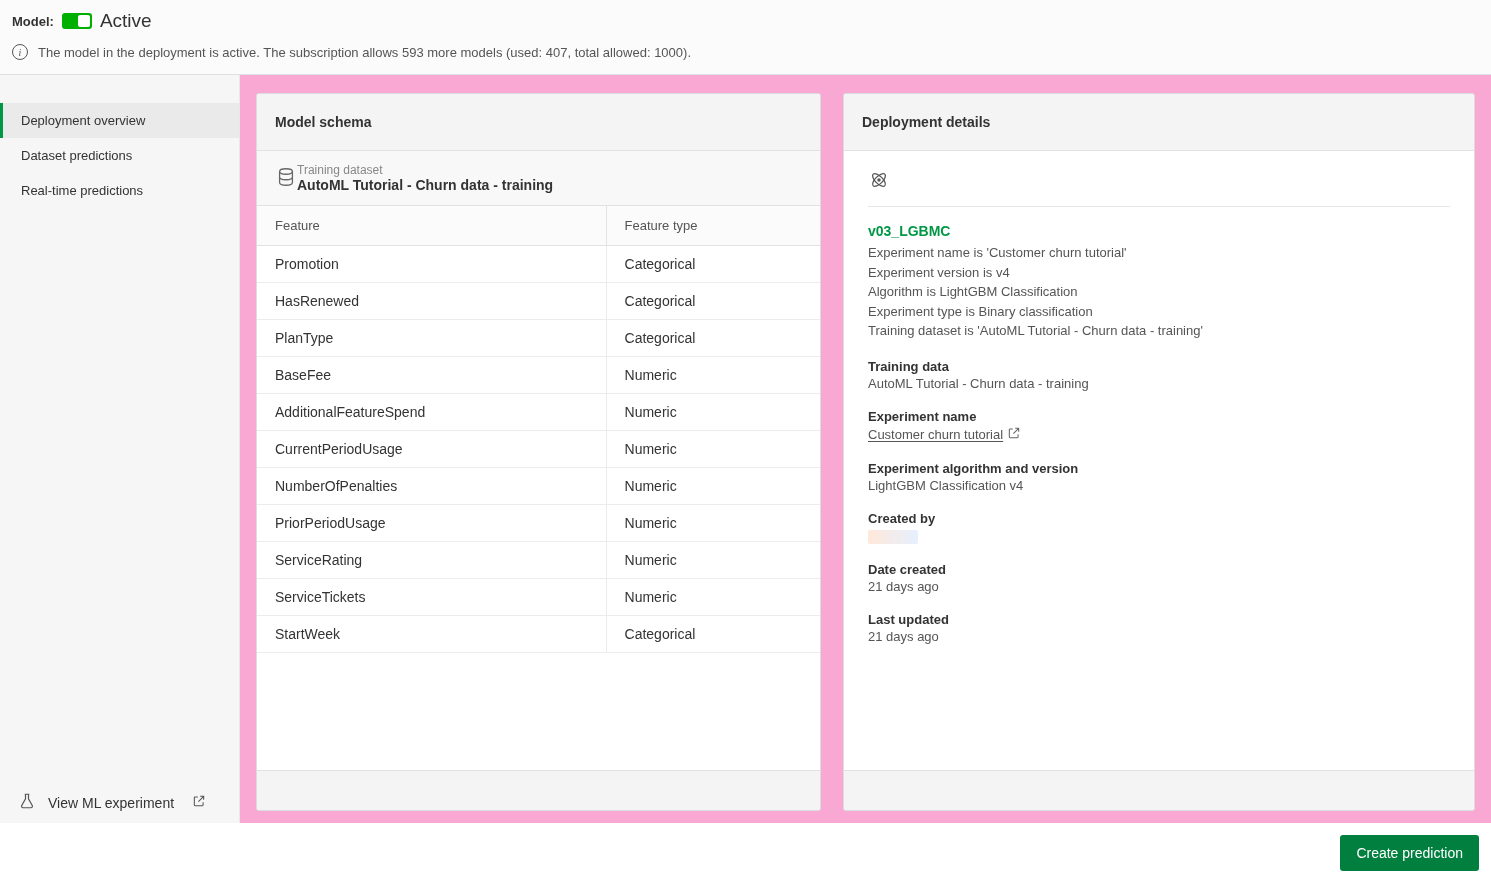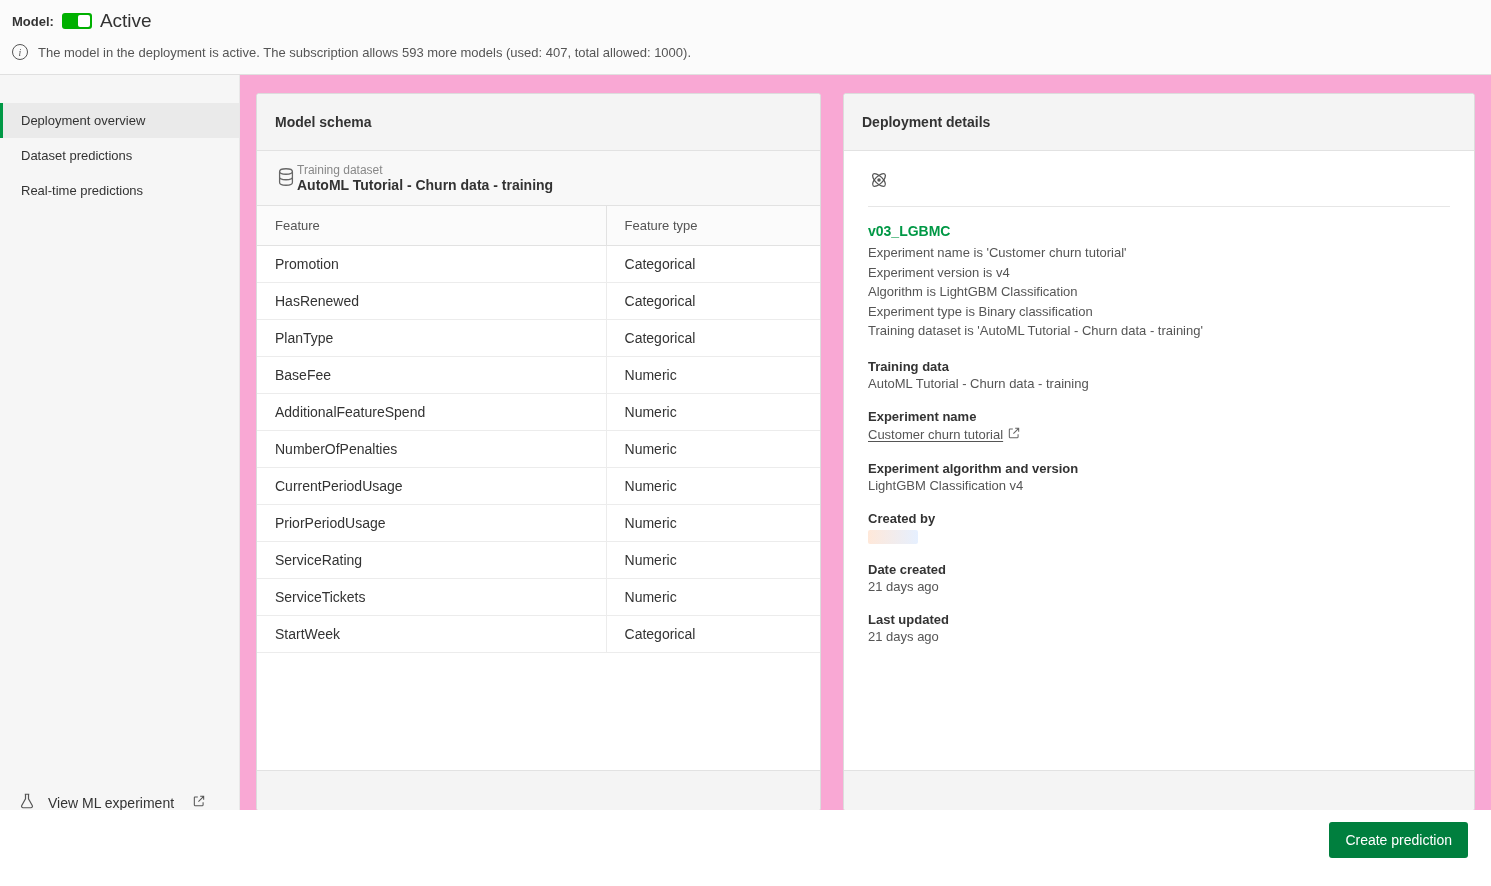--- a/index.html
+++ b/index.html
@@ -145,22 +145,22 @@
 .link-row { display:inline-flex; align-items:center; gap:4px; cursor:pointer; }
 .link-row .section-value { text-decoration: underline; text-underline-offset: 2px; }
 .redacted {
   width: 50px; height: 14px;
   background: linear-gradient(90deg,#ffe8d9 0%,#e6f0ff 100%);
   border-radius: 2px;
   margin-top:4px;
 }
 .bottom-bar {
   position: absolute;
-  bottom: 16px; right: 0; left: 0;
-  padding: 12px 23px;
+  bottom: 3px; right: 0; left: 0;
+  padding: 12px 12px;
   display: flex;
   justify-content: flex-end;
   background: #fff;
 }
 .create-btn {
   background: #007f3e;
   color: #fff;
   border: none;
   padding: 10px 16px;
   font-size: 14px;
@@ -245,25 +245,25 @@
               </tr>
               <tr>
                 <td>BaseFee</td>
                 <td>Numeric</td>
               </tr>
               <tr>
                 <td>AdditionalFeatureSpend</td>
                 <td>Numeric</td>
               </tr>
               <tr>
+                <td>CurrentPeriodUsage</td>
+                <td>Numeric</td>
+              </tr>
+              <tr>
                 <td>NumberOfPenalties</td>
-                <td>Numeric</td>
-              </tr>
-              <tr>
-                <td>CurrentPeriodUsage</td>
                 <td>Numeric</td>
               </tr>
               <tr>
                 <td>PriorPeriodUsage</td>
                 <td>Numeric</td>
               </tr>
               <tr>
                 <td>ServiceRating</td>
                 <td>Numeric</td>
               </tr>

